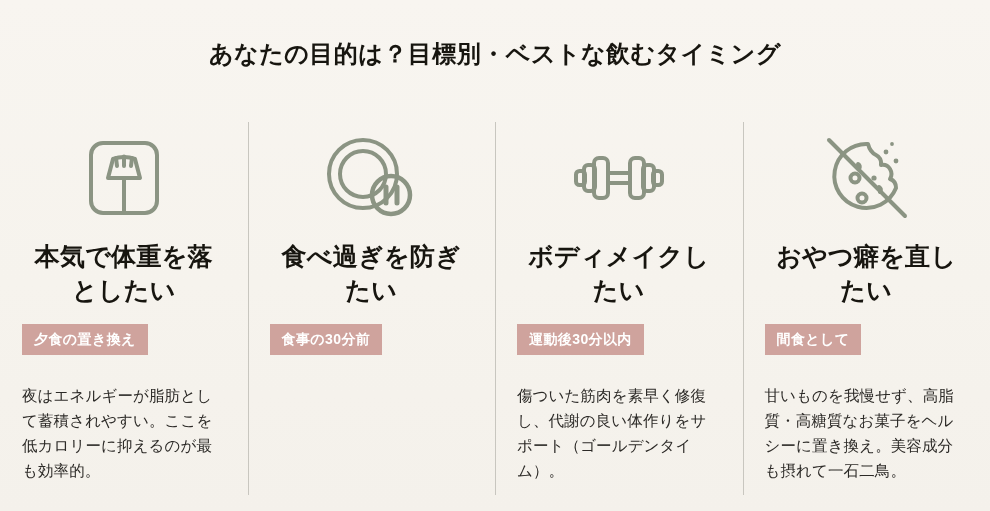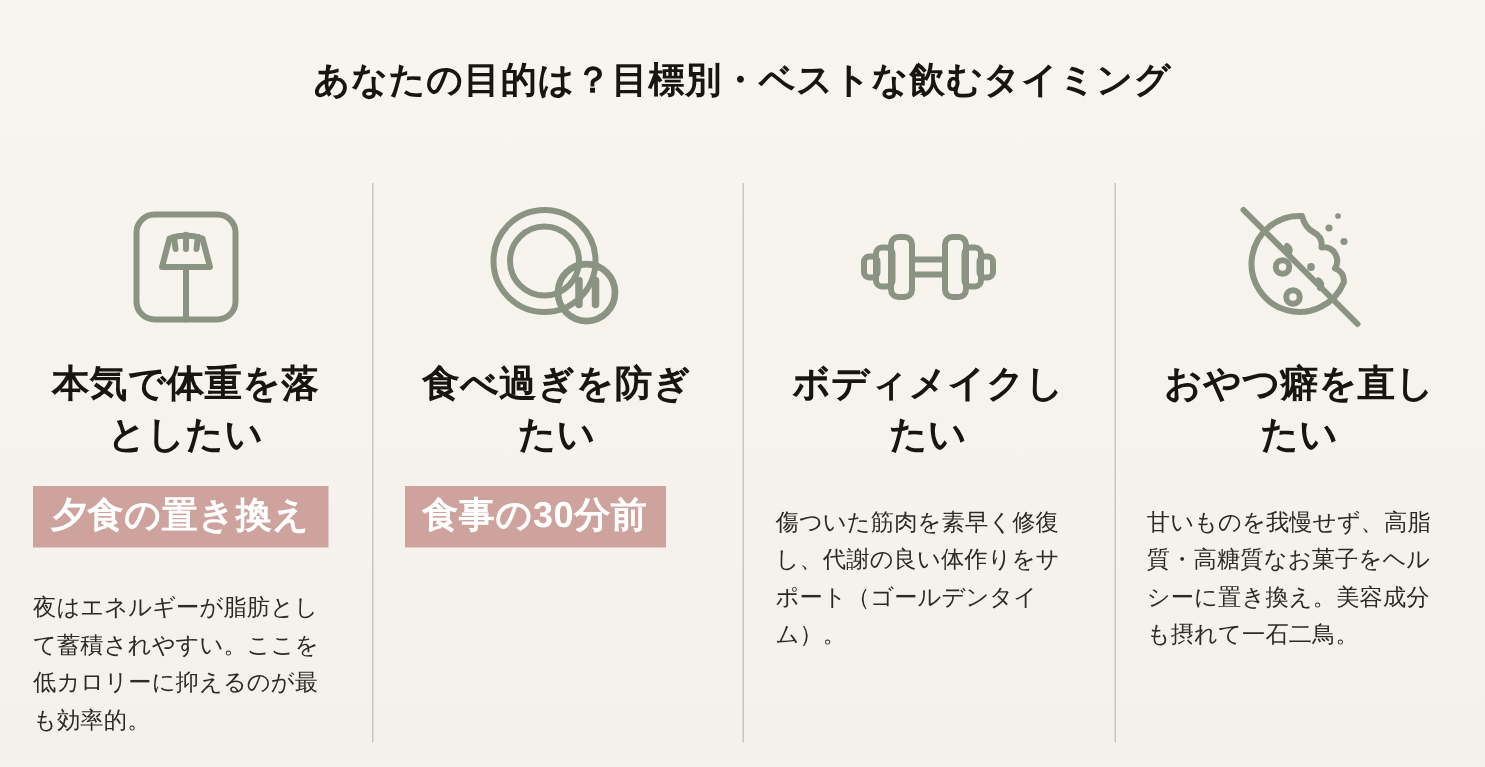--- a/index.html
+++ b/index.html
@@ -115,21 +115,21 @@
     display: flex;
     justify-content: flex-start;
     margin-top: 16px;
   }
   .badge {
     display: inline-block;
     background: #cfa39d;
     color: #ffffff;
     font-family: "Liberation Sans", "DejaVu Sans", sans-serif;
     font-weight: 700;
-    font-size: 24px;
+    font-size: 14px;
     line-height: 1;
     padding: 8px 12px 9px 12px;
     letter-spacing: 0.4px;
     white-space: nowrap;
     text-align: right;
   }
 
   
   .col-body {
     width: 100%;
@@ -190,37 +190,43 @@
           <rect class="ico-stroke" x="27" y="26" width="14" height="40" rx="5" ry="5"></rect>
           <rect class="ico-stroke" x="63" y="26" width="14" height="40" rx="5" ry="5"></rect>
           <rect class="ico-stroke" x="17" y="33" width="11" height="26" rx="4" ry="4"></rect>
           <rect class="ico-stroke" x="76" y="33" width="11" height="26" rx="4" ry="4"></rect>
           <rect class="ico-stroke" x="9" y="39" width="9" height="14" rx="3.5" ry="3.5"></rect>
           <rect class="ico-stroke" x="86" y="39" width="9" height="14" rx="3.5" ry="3.5"></rect>
           <path class="ico-stroke" d="M41 41 L63 41 M41 51 L63 51"></path>
         </svg>
       </div>
       <h2 class="col-heading">ボディメイクしたい</h2>
+      <div class="badge-row">
+        <span class="badge">運動後30分以内</span>
+      </div>
       <p class="col-body">傷ついた筋肉を素早く修復し、代謝の良い体作りをサポート（ゴールデンタイム）。</p>
     </div>
 
     <div class="column">
       <div class="icon-wrap">
         <svg width="100" height="96" viewBox="0 0 100 96" aria-hidden="true">
           <path class="ico-stroke" d="M52 14 Q54 22 60 25 Q66 28 65 35 Q71 34 74 39 Q77 44 74 49
                                       Q80 51 80 58 A32 32 0 1 1 52 14 Z"></path>
           <circle class="ico-stroke" cx="39" cy="48" r="4.5"></circle>
           <circle class="ico-stroke" cx="46" cy="68" r="4.5"></circle>
           <circle class="ico-fill" cx="58" cy="48" r="2.6"></circle>
           <path class="ico-stroke" d="M42 34 q3 2 1 5"></path>
           <path class="ico-stroke" d="M63 57 q3 2 1 5"></path>
           <circle class="ico-fill" cx="70" cy="22" r="2.4"></circle>
           <circle class="ico-fill" cx="80" cy="31" r="2.4"></circle>
           <circle class="ico-fill" cx="76" cy="14" r="1.9"></circle>
           <path class="ico-stroke" d="M13 10 L89 86" style="stroke-width:4"></path>
         </svg>
       </div>
       <h2 class="col-heading">おやつ癖を直したい</h2>
+      <div class="badge-row">
+        <span class="badge">間食として</span>
+      </div>
       <p class="col-body">甘いものを我慢せず、高脂質・高糖質なお菓子をヘルシーに置き換え。美容成分も摂れて一石二鳥。</p>
     </div>
 
   </div>
 </div>
 
 </body></html>

